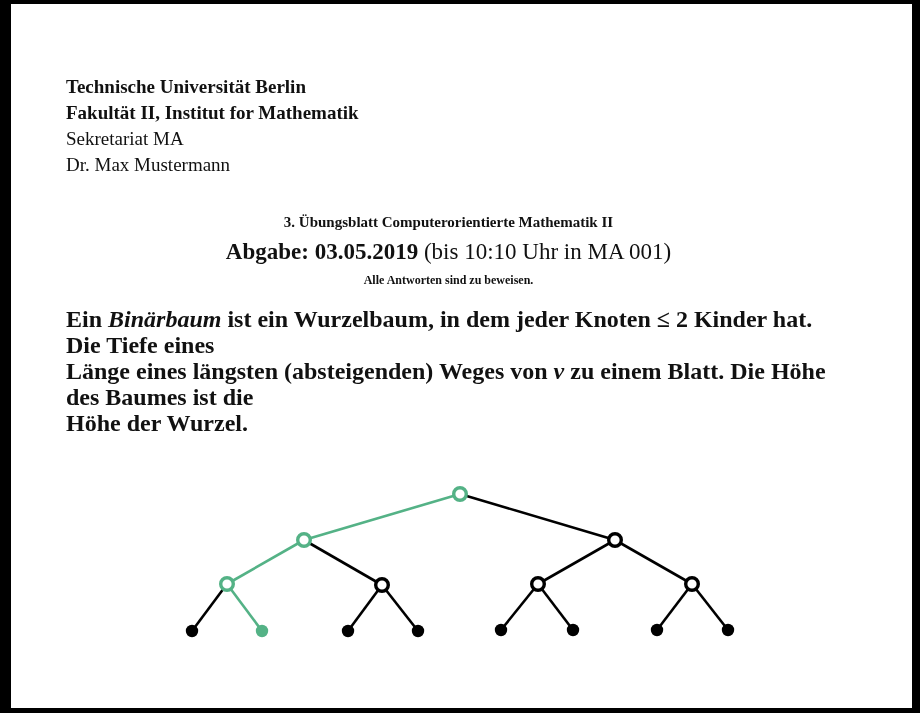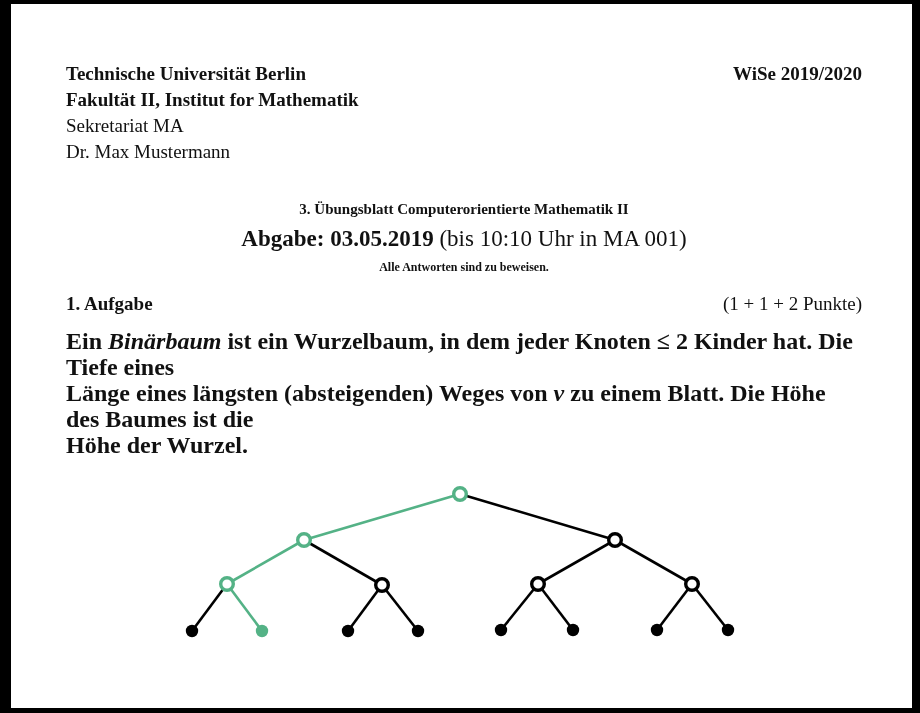--- a/index.html
+++ b/index.html
@@ -12,21 +12,22 @@
     border-style: solid;
     border-color: #000000;
     border-width: 4px 8px 5px 11px;
     font-family: "Liberation Serif", "DejaVu Serif", serif;
     color: #111111;
     overflow: hidden;
   }
   .content {
     position: relative;
     z-index: 2;
-    padding: 57px 50px 0 55px;
+    padding: 57px 81px 0 55px;
+    margin-top: 13px;
   }
   .bd { font-weight: 700; }
   .it { font-style: italic; }
 
   .header-row {
     display: flex;
     justify-content: space-between;
     align-items: flex-start;
     font-size: 19px;
     line-height: 26px;
@@ -112,34 +113,29 @@
   <div class="content">
 
     <div class="header-row">
       <div class="header-left">
           <div class="bd">Technische Universität Berlin</div>
           <div class="bd">Fakultät II, Institut for Mathematik</div>
           <div>Sekretariat MA</div>
           <div>Dr. Max Mustermann</div>
         </div>
       <div class="header-right">
-          <div class="bd">WiSe 2019/2020</div>
         </div>
     </div>
 
     <div class="doc-title">3. Übungsblatt Computerorientierte Mathematik II</div>
 
     <div class="submission-line"><span class="bd">Abgabe: 03.05.2019</span><span> (bis 10:10 Uhr in MA 001)</span></div>
 
     <div class="note-line">Alle Antworten sind zu beweisen.</div>
 
-    <div class="task-row">
-      <span class="bd">1. Aufgabe</span>
-      <span>(1 + 1 + 2 Punkte)</span>
-    </div>
 
     <div class="paragraph">
         <div><span>Ein </span><span class="it">Binärbaum</span><span> ist ein Wurzelbaum, in dem jeder Knoten ≤ 2 Kinder hat. Die Tiefe eines</span></div>
         <div><span>Länge eines längsten (absteigenden) Weges von </span><span class="it">v</span><span> zu einem Blatt. Die Höhe des Baumes ist die</span></div>
         <div><span>Höhe der Wurzel.</span></div>
       </div>
 
   </div>
 </div>
 

